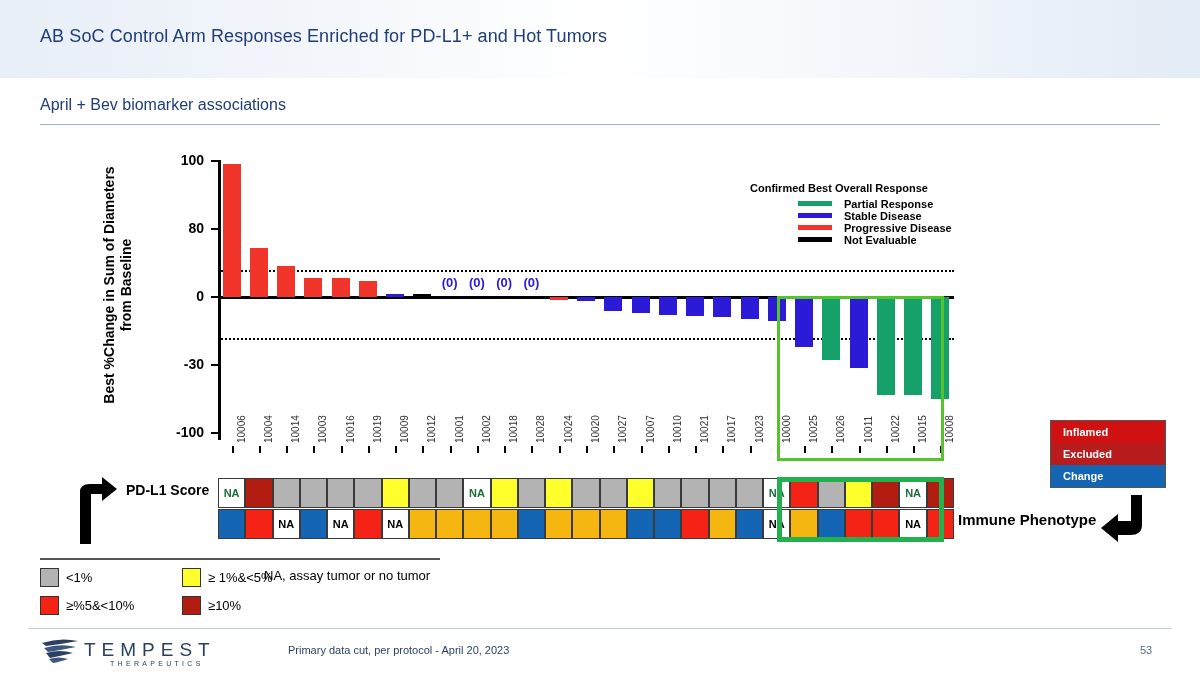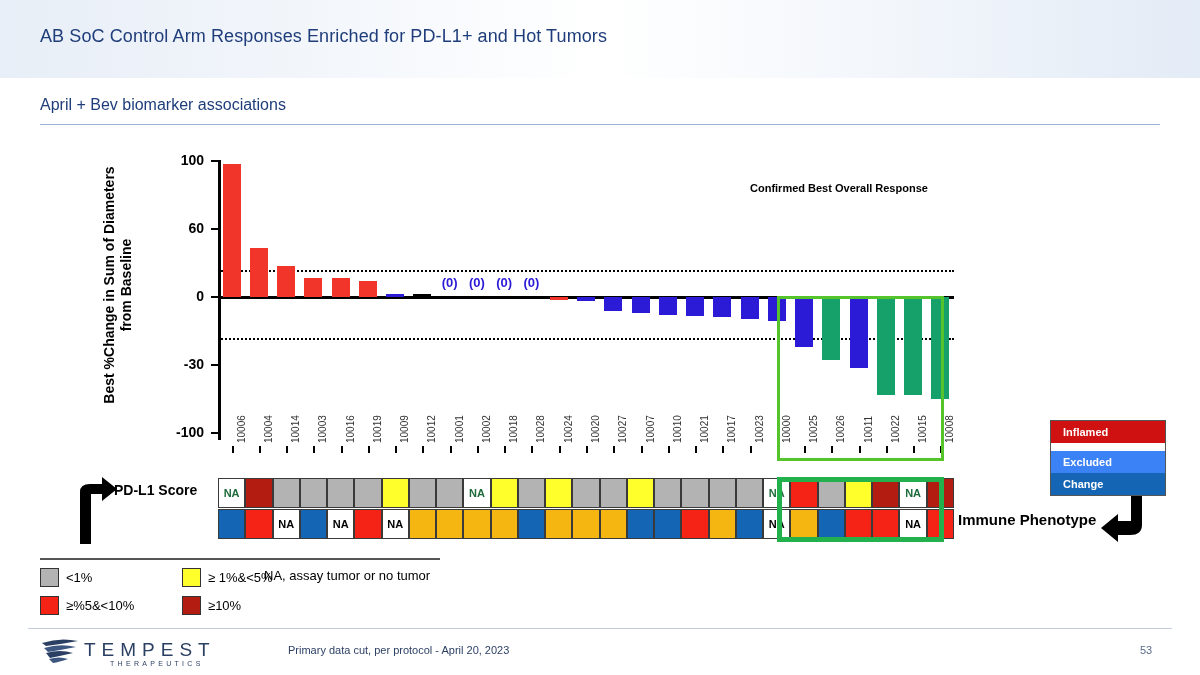--- a/index.html
+++ b/index.html
@@ -82,21 +82,21 @@
   .hcell{
     position:absolute;top:0;height:30px;box-sizing:border-box;
     border:1px solid #3a3a3a;
     font-size:11px;display:flex;align-items:center;justify-content:center;
   }
   .na-top{color:#1d6b3a;font-weight:bold;background:#fff;}
   .na-bot{color:#000;font-weight:bold;background:#fff;}
 
   
   #pdl1-label{
-    position:absolute;left:114px;top:482px;font-size:14px;font-weight:bold;color:#000;
+    position:absolute;left:126px;top:482px;font-size:14px;font-weight:bold;color:#000;
   }
   #pdl1-arrow{position:absolute;left:72px;top:474px;width:48px;height:70px;}
   #ip-label{
     position:absolute;left:958px;top:511px;font-size:15px;font-weight:bold;color:#000;white-space:nowrap;
   }
   #ip-arrow{position:absolute;left:1098px;top:495px;width:52px;height:48px;}
 
   
   #ip-legend{position:absolute;left:1050px;top:420px;width:114px;border:1px solid #555;}
   #ip-legend .ip-row{
@@ -128,21 +128,21 @@
 <div id="subrule"></div>
 
 <div id="chart">
   <div id="ylabel">Best  %Change in Sum of Diameters from Baseline</div>
   <div class="axis-line" id="y-axis"></div>
   <div class="axis-line" id="x-axis"></div>
   <div id="yticks">
       <div class="ytick-mark" style="top: 160px;"></div>
       <div class="ytick-lbl" style="top: 152px; left: 148px;">100</div>
       <div class="ytick-mark" style="top: 228px;"></div>
-      <div class="ytick-lbl" style="top: 220px; left: 148px;">60</div>
+      <div class="ytick-lbl" style="top: 220px; left: 148px;">80</div>
       <div class="ytick-mark" style="top: 296px;"></div>
       <div class="ytick-lbl" style="top: 288px; left: 148px;">0</div>
       <div class="ytick-mark" style="top: 364px;"></div>
       <div class="ytick-lbl" style="top: 356px; left: 148px;">-30</div>
       <div class="ytick-mark" style="top: 432px;"></div>
       <div class="ytick-lbl" style="top: 424px; left: 148px;">-100</div>
     </div>
   <div id="reflines">
       <div class="refline" style="top: 269.8px;"></div>
       <div class="refline" style="top: 337.8px;"></div>
@@ -234,20 +234,38 @@
       <div class="xlbl" style="left: 862.593px; top: 443px;">10011</div>
       <div class="xlbl" style="left: 889.852px; top: 443px;">10022</div>
       <div class="xlbl" style="left: 917.111px; top: 443px;">10015</div>
       <div class="xlbl" style="left: 944.37px; top: 443px;">10008</div>
     </div>
   <div id="green-box-chart"></div>
 </div>
 
 <div id="resp-legend">
   <div class="lg-title">Confirmed Best Overall Response</div>
+  <div id="resp-legend-rows">
+      <div class="lg-row">
+        <div class="lg-swatch" style="background: rgb(22, 160, 106);"></div>
+        <div class="lg-text">Partial Response</div>
+      </div>
+      <div class="lg-row">
+        <div class="lg-swatch" style="background: rgb(43, 26, 214);"></div>
+        <div class="lg-text">Stable Disease</div>
+      </div>
+      <div class="lg-row">
+        <div class="lg-swatch" style="background: rgb(242, 53, 42);"></div>
+        <div class="lg-text">Progressive Disease</div>
+      </div>
+      <div class="lg-row">
+        <div class="lg-swatch" style="background: rgb(0, 0, 0);"></div>
+        <div class="lg-text">Not Evaluable</div>
+      </div>
+    </div>
 </div>
 
 <div id="heatmap">
   <div class="hrow" id="row-pdl1" style="top:0px;">
       <div class="hcell na-top" style="left: 0px; width: 27.2593px;">NA</div>
       <div class="hcell" style="left: 27.2593px; width: 27.2593px; background: rgb(179, 28, 17);"></div>
       <div class="hcell" style="left: 54.5185px; width: 27.2593px; background: rgb(179, 179, 179);"></div>
       <div class="hcell" style="left: 81.7778px; width: 27.2593px; background: rgb(179, 179, 179);"></div>
       <div class="hcell" style="left: 109.037px; width: 27.2593px; background: rgb(179, 179, 179);"></div>
       <div class="hcell" style="left: 136.296px; width: 27.2593px; background: rgb(179, 179, 179);"></div>
@@ -309,21 +327,21 @@
 <svg id="pdl1-arrow" viewBox="0 0 48 70">
   <path d="M8 70 L8 18 Q8 10 18 10 L30 10 L30 3 L45 15 L30 27 L30 20 L19 20 L19 70 Z" fill="#000"></path>
 </svg>
 <div id="ip-label">Immune Phenotype</div>
 <svg id="ip-arrow" viewBox="0 0 52 48">
   <path d="M44 0 L44 30 Q44 40 32 40 L20 40 L20 47 L3 33 L20 19 L20 26 L33 26 L33 0 Z" fill="#000"></path>
 </svg>
 
 <div id="ip-legend">
     <div class="ip-row" style="background: rgb(207, 17, 17);">Inflamed</div>
-    <div class="ip-row" style="background: #3b82f6; margin-top: 8px;">Excluded</div>
+    <div class="ip-row" style="background: #b91c1c;">Excluded</div>
     <div class="ip-row" style="background: rgb(21, 101, 181);">Change</div>
   </div>
 
 <div id="pdl1-legend">
   <div class="pl-rule"></div>
   <div id="pdl1-legend-items" style="position:relative;height:56px;">
       <div class="pl-item" style="left: 0px; top: 0px;">
         <div class="pl-sw" style="background: rgb(179, 179, 179);"></div>
         <div class="pl-tx">&lt;1%</div>
       </div>

